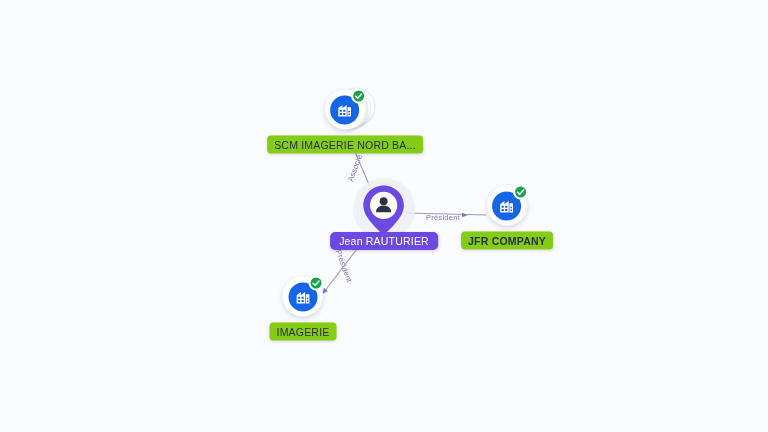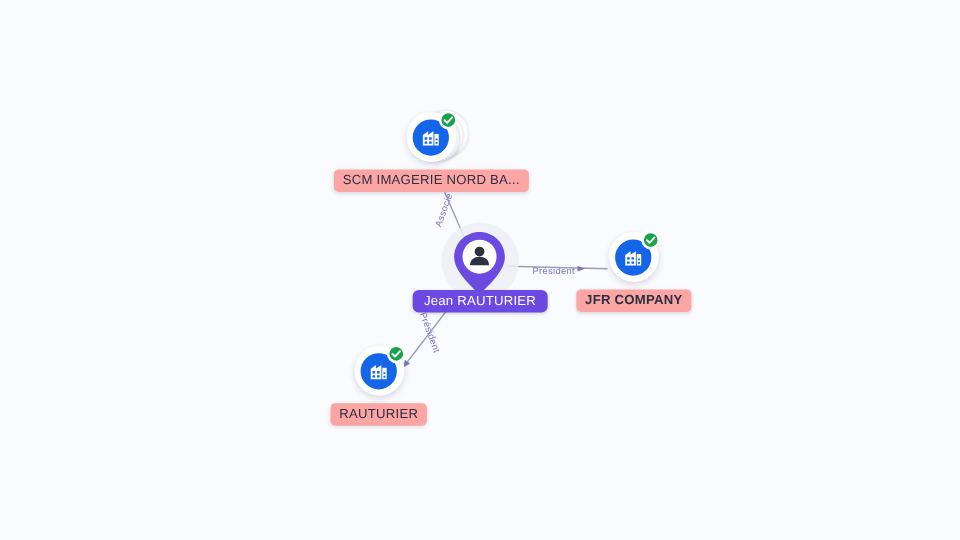--- a/index.html
+++ b/index.html
@@ -71,21 +71,21 @@
     background:#16a34a;
     border:2px solid #ffffff;
     display:flex; align-items:center; justify-content:center;
   }
   .check-badge svg { display:block; }
 
   
   .node-label {
     margin-top:3px;
     padding:3px 7px;
-    background:#fca5a5;
+    background:#84cc16;
     border-radius:4px;
     box-shadow:0 1px 3px rgba(25,30,60,.13);
     font-size:10.5px;
     letter-spacing:.2px;
     color:#2b2f42;
     white-space:nowrap;
   }
 
   
   #node-person {
@@ -217,16 +217,16 @@
             <path d="M3 21V9.2l6-4.2v4l6-4.1V21H3zm2-2h3v-2.6H5V19zm0-4.6h3v-2.6H5v2.6zm5 4.6h3v-2.6h-3V19zm0-4.6h3v-2.6h-3v2.6zM16 21V8h5v13h-5zm1.4-2h2.2v-2h-2.2v2zm0-4h2.2v-2h-2.2v2z"></path>
           </svg>
         </div>
         <div class="check-badge">
           <svg width="9" height="9" viewBox="0 0 24 24" fill="none" stroke="#ffffff" stroke-width="4" stroke-linecap="round" stroke-linejoin="round">
             <path d="M4 12.5 L9.5 18 L20 6.5"></path>
           </svg>
         </div>
       </div>
     </div>
-    <div class="node-label">RAUTURIER</div>
+    <div class="node-label">IMAGERIE</div>
   </div>
 
 </div>
 
 </body></html>

